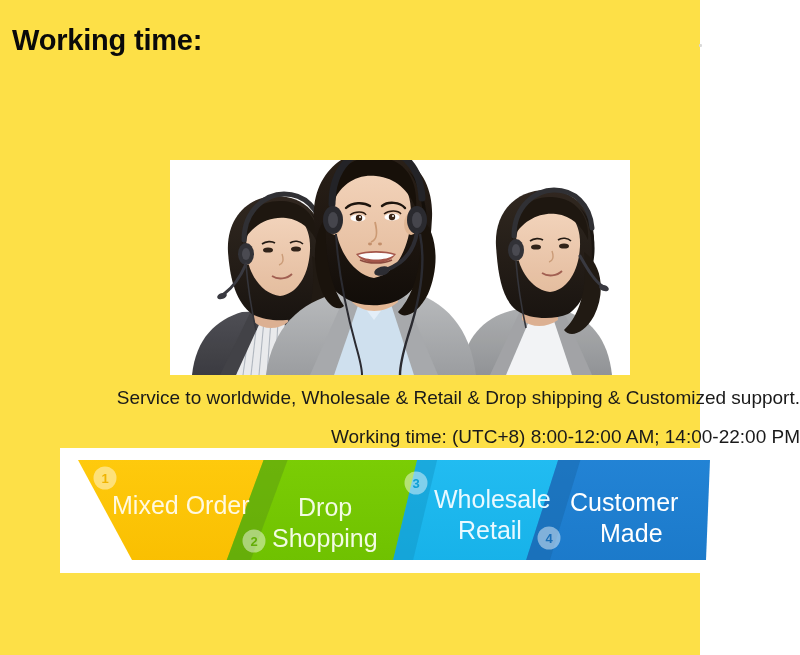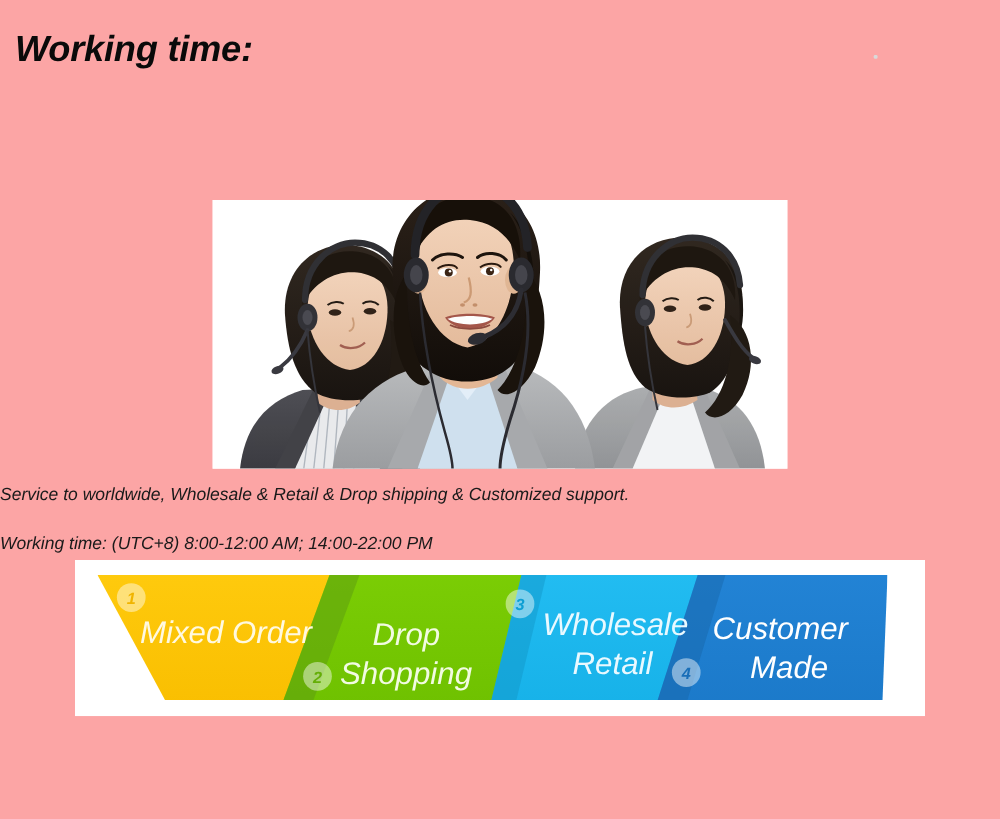--- a/index.html
+++ b/index.html
@@ -11,24 +11,23 @@
     width: 800px;
     height: 655px;
     font-family: "Liberation Sans", sans-serif;
     color: #000000;
     overflow: hidden;
     position: relative;
   }
 
   #page {
     position: relative;
-    width: 800px;
+    width: 700px;
     height: 655px;
-    background: #fca5a5;
-    font-style: italic;
+    background: #fde047;
   }
 
   
   .heading {
     position: absolute;
     left: 12px;
     top: 24px;
     font-size: 29px;
     font-weight: bold;
     letter-spacing: -0.2px;
@@ -57,22 +56,22 @@
     background: #ffffff;
     overflow: hidden;
   }
   .photo svg { display: block; }
 
   
   .caption {
     position: absolute;
     left: 0;
     width: 800px;
-    text-align: left;
-    font-size: 14px;
+    text-align: right;
+    font-size: 19px;
     color: #1a1a1a;
     font-family: "Liberation Sans", sans-serif;
     white-space: nowrap;
   }
   .caption.line1 { top: 387px; }
   .caption.line2 { top: 426px; }
 
   
   .banner {
     position: absolute;

